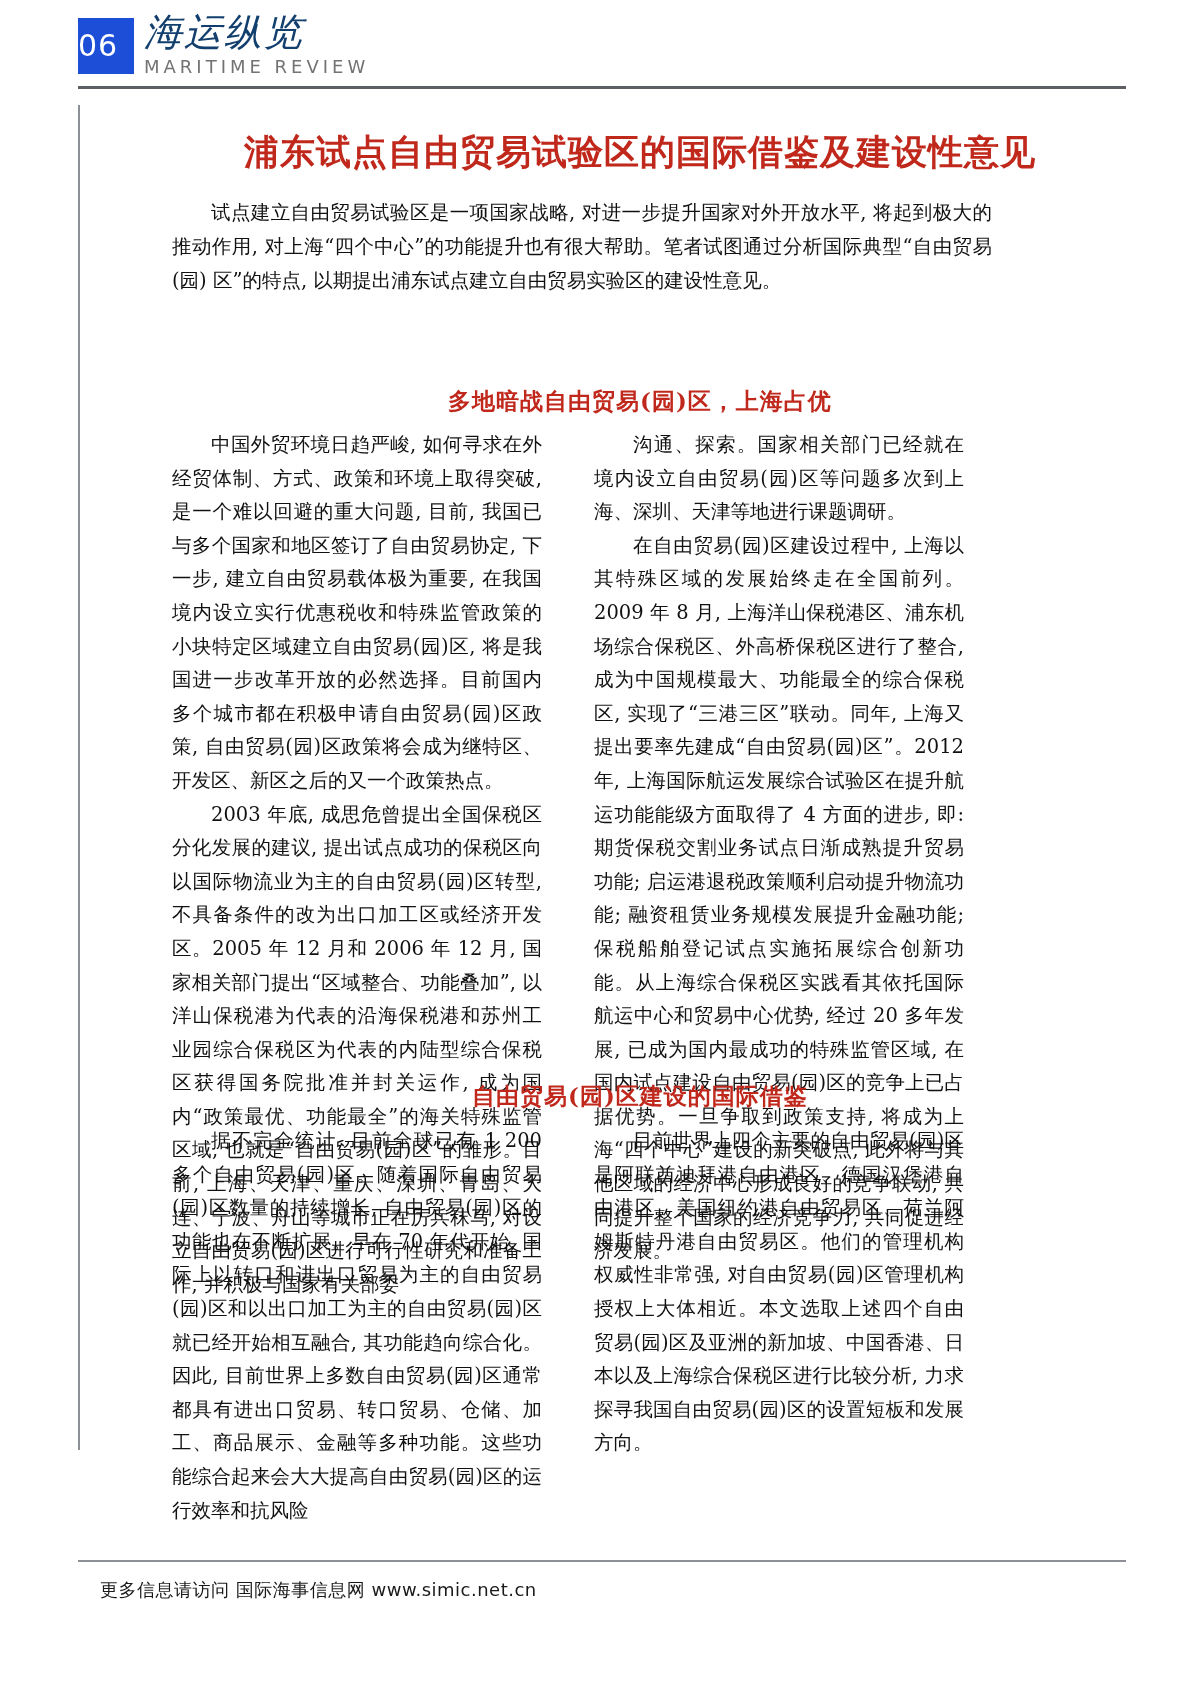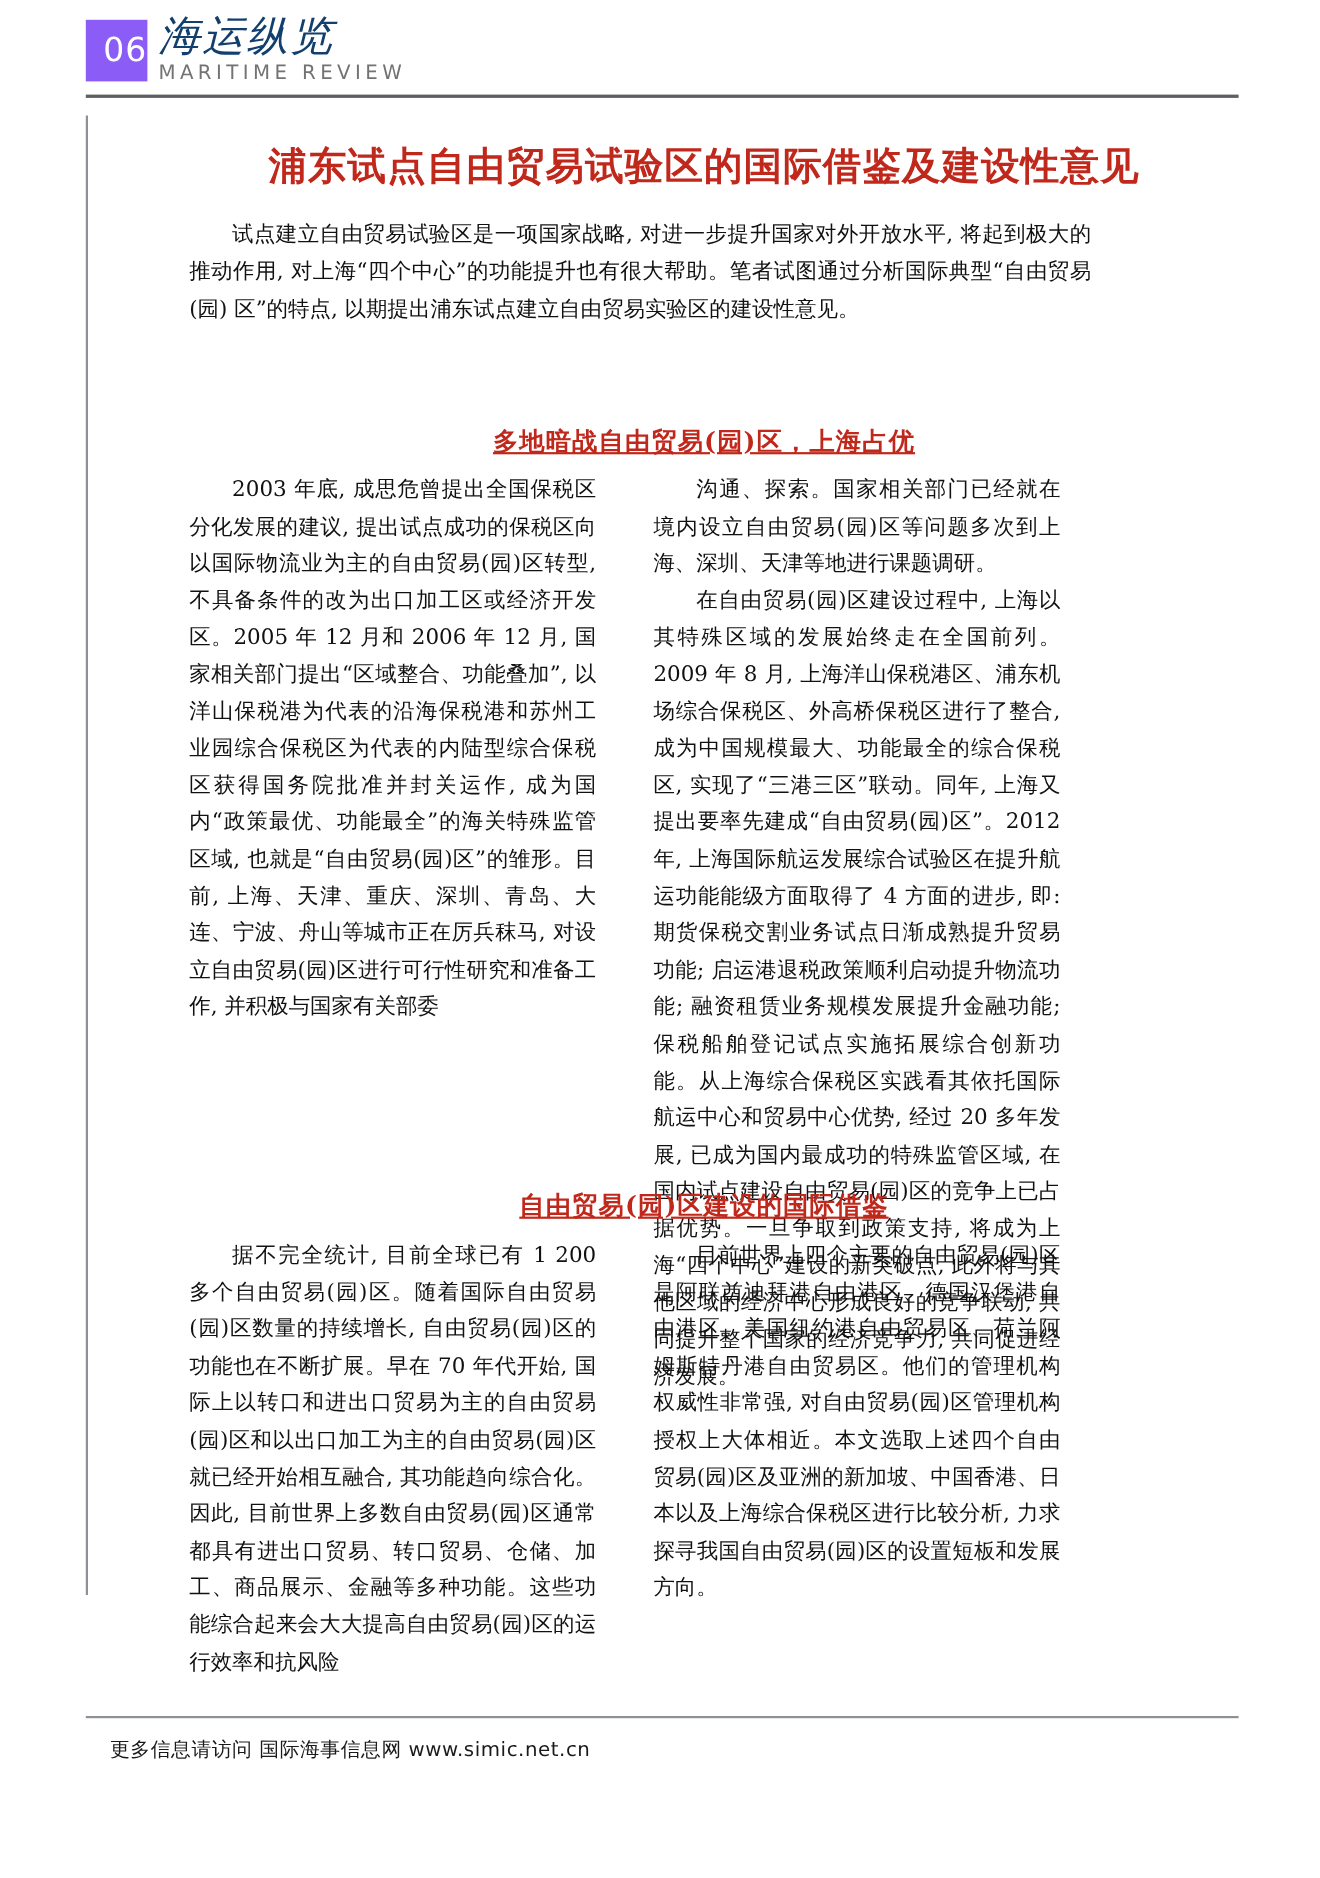--- a/index.html
+++ b/index.html
@@ -31,26 +31,26 @@
     width: 1048px;
     height: 3px;
     background: #5c5f63;
   }
   .folio-box {
     position: absolute;
     left: 78px;
     top: 18px;
     width: 56px;
     height: 56px;
-    background: #8b5cf6;
+    background: #1d4ed8;
     color: #ffffff;
     font-family: "DejaVu Sans", "Liberation Sans", sans-serif;
     font-size: 30px;
     line-height: 56px;
-    text-align: right;
+    text-align: left;
     letter-spacing: 1px;
   }
   .masthead {
     position: absolute;
     left: 144px;
     top: 10px;
     width: 330px;
     height: 72px;
   }
   .masthead-cn {
@@ -118,21 +118,20 @@
   
   .section-head {
     position: absolute;
     width: 980px;
     left: 150px;
     text-align: center;
     font-size: 23px;
     font-weight: bold;
     color: #c0281c;
     letter-spacing: 1px;
-    text-decoration: underline;
   }
   #sec1 { top: 386px; }
   #sec2 { top: 1081px; }
 
   
   .col {
     position: absolute;
     width: 370px;
     font-size: 19.5px;
     line-height: 33.6px;
@@ -185,20 +184,21 @@
 
 <div class="article-title">浦东试点自由贸易试验区的国际借鉴及建设性意见</div>
 
 <div class="intro">
   <p>试点建立自由贸易试验区是一项国家战略, 对进一步提升国家对外开放水平, 将起到极大的推动作用, 对上海“四个中心”的功能提升也有很大帮助。笔者试图通过分析国际典型“自由贸易 (园) 区”的特点, 以期提出浦东试点建立自由贸易实验区的建设性意见。</p>
 </div>
 
 <div class="section-head" id="sec1">多地暗战自由贸易(园)区，上海占优</div>
 
 <div class="col" id="b1-left">
+  <p>中国外贸环境日趋严峻, 如何寻求在外经贸体制、方式、政策和环境上取得突破, 是一个难以回避的重大问题, 目前, 我国已与多个国家和地区签订了自由贸易协定, 下一步, 建立自由贸易载体极为重要, 在我国境内设立实行优惠税收和特殊监管政策的小块特定区域建立自由贸易(园)区, 将是我国进一步改革开放的必然选择。目前国内多个城市都在积极申请自由贸易(园)区政策, 自由贸易(园)区政策将会成为继特区、开发区、新区之后的又一个政策热点。</p>
   <p>2003 年底, 成思危曾提出全国保税区分化发展的建议, 提出试点成功的保税区向以国际物流业为主的自由贸易(园)区转型, 不具备条件的改为出口加工区或经济开发区。2005 年 12 月和 2006 年 12 月, 国家相关部门提出“区域整合、功能叠加”, 以洋山保税港为代表的沿海保税港和苏州工业园综合保税区为代表的内陆型综合保税区获得国务院批准并封关运作, 成为国内“政策最优、功能最全”的海关特殊监管区域, 也就是“自由贸易(园)区”的雏形。目前, 上海、天津、重庆、深圳、青岛、大连、宁波、舟山等城市正在厉兵秣马, 对设立自由贸易(园)区进行可行性研究和准备工作, 并积极与国家有关部委</p>
 </div>
 
 <div class="col" id="b1-right">
   <p>沟通、探索。国家相关部门已经就在境内设立自由贸易(园)区等问题多次到上海、深圳、天津等地进行课题调研。</p>
   <p>在自由贸易(园)区建设过程中, 上海以其特殊区域的发展始终走在全国前列。2009 年 8 月, 上海洋山保税港区、浦东机场综合保税区、外高桥保税区进行了整合, 成为中国规模最大、功能最全的综合保税区, 实现了“三港三区”联动。同年, 上海又提出要率先建成“自由贸易(园)区”。2012 年, 上海国际航运发展综合试验区在提升航运功能能级方面取得了 4 方面的进步, 即: 期货保税交割业务试点日渐成熟提升贸易功能; 启运港退税政策顺利启动提升物流功能; 融资租赁业务规模发展提升金融功能; 保税船舶登记试点实施拓展综合创新功能。从上海综合保税区实践看其依托国际航运中心和贸易中心优势, 经过 20 多年发展, 已成为国内最成功的特殊监管区域, 在国内试点建设自由贸易(园)区的竞争上已占据优势。一旦争取到政策支持, 将成为上海“四个中心”建设的新突破点, 此外将与其他区域的经济中心形成良好的竞争联动, 共同提升整个国家的经济竞争力, 共同促进经济发展。</p>
 </div>
 
 <div class="section-head" id="sec2">自由贸易(园)区建设的国际借鉴</div>
 

